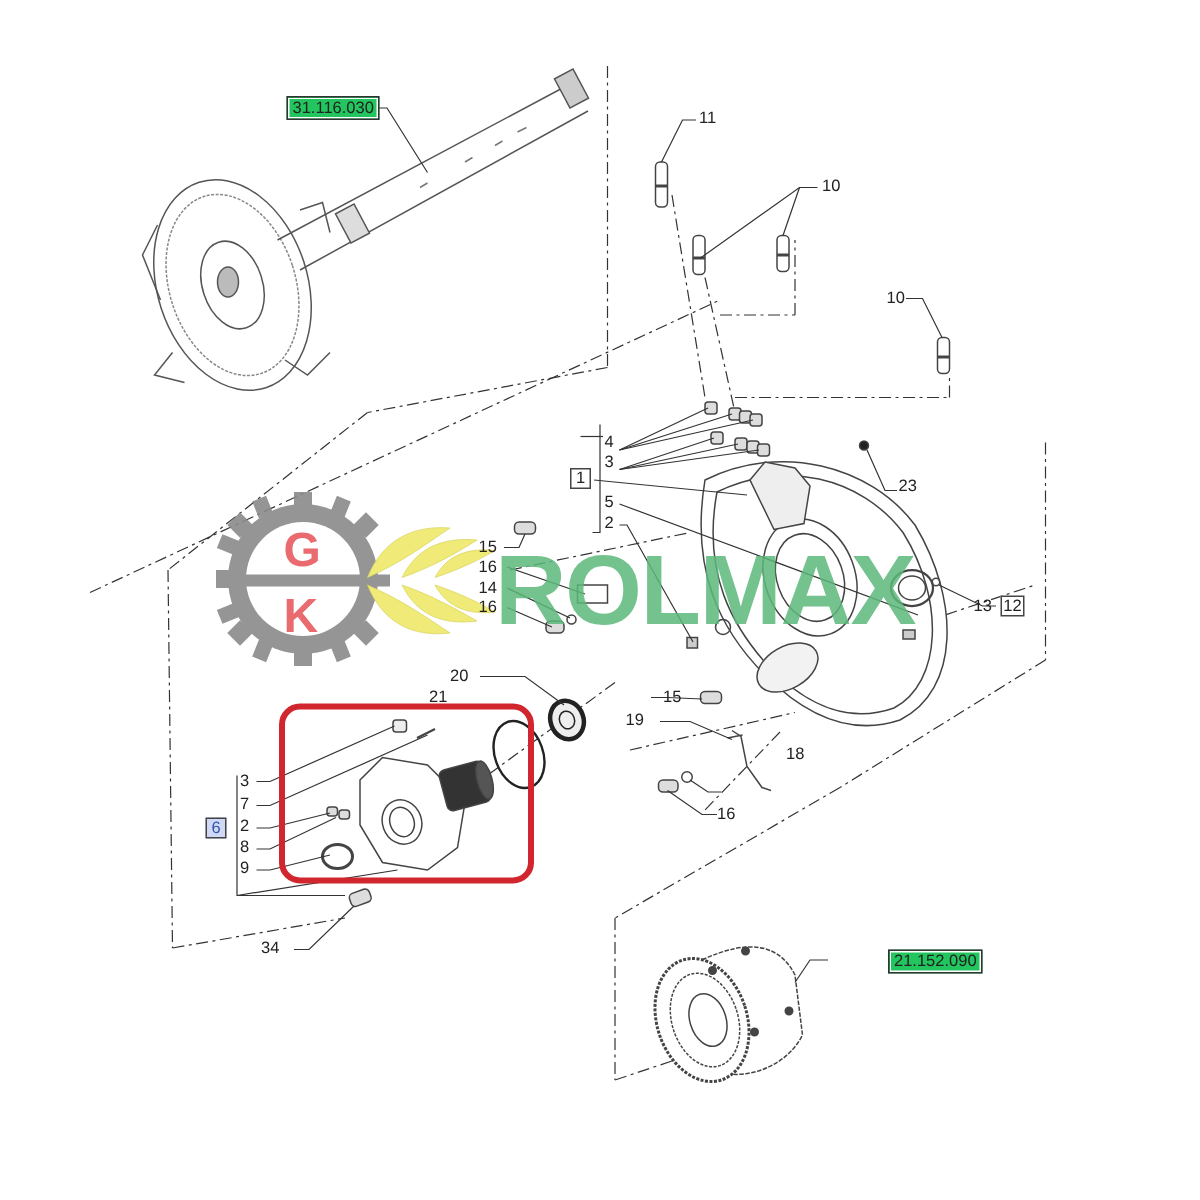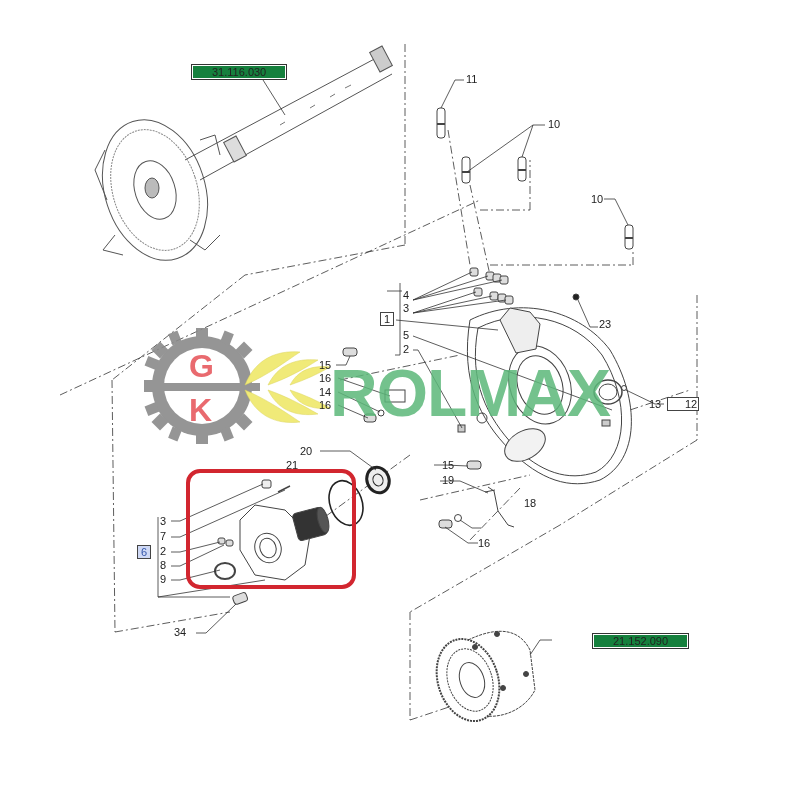--- a/index.html
+++ b/index.html
@@ -1,19 +1,19 @@
 <!DOCTYPE html>
 <html><head>
 <meta charset="utf-8">
 <style>
   html, body { margin:0; padding:0; background:#ffffff; }
   body { width:800px; height:800px; position:relative; overflow:hidden; font-family:"Liberation Sans", sans-serif; }
   #canvas { position:absolute; left:0; top:0; width:800px; height:800px; }
   .callout { position:absolute; font-size:11px; color:#222; line-height:1; font-family:"Liberation Sans", sans-serif; }
-  .ref-box { position:absolute; background:#15803d; border:1px solid #333; font-size:11px; color:#222; padding:1px 20px; line-height:12px; box-shadow: inset 0 0 0 1px #fff; }
+  .ref-box { position:absolute; background:#22c55e; border:1px solid #333; font-size:11px; color:#222; padding:1px 3px; line-height:12px; box-shadow: inset 0 0 0 1px #fff; }
   .group-box { position:absolute; border:1px solid #444; background:#fff; font-size:11px; color:#222; width:12px; height:12px; line-height:12px; text-align:center; }
   .group-box.sel { background:#cfd9f5; color:#3355aa; }
   .wm-text { position:absolute; left:330px; top:355px; font-size:66px; font-weight:bold; color:#5cb87a; opacity:0.85; letter-spacing:-1px; font-family:Liberation Sans, sans-serif; }
   .wm-g, .wm-k { position:absolute; font-size:32px; font-weight:bold; color:#e96a6f; font-family:"Liberation Sans", sans-serif; }
   .highlight { position:absolute; left:186px; top:469px; width:162px; height:112px; border:4px solid #d2262f; border-radius:14px; }
 </style>
 </head>
 <body>
 
 <svg id="canvas" viewBox="0 0 800 800" xmlns="http://www.w3.org/2000/svg">
@@ -214,40 +214,40 @@
 <div class="wm-g" style="left:189px;top:348px;">G</div>
 <div class="wm-k" style="left:189px;top:392px;">K</div>
 <div class="wm-text">ROLMAX</div>
 
 <div class="highlight"></div>
 
 <div class="ref-box" style="left:191px;top:64px;">31.116.030</div>
 <div class="ref-box" style="left:552px;top:633px;margin-left:40px;">21.152.090</div>
 
 <div class="group-box" style="left:380px;top:312px;">1</div>
-<div class="group-box" style="left:667px;top:397px;width:14px;padding-left:16px;">12</div>
+<div class="group-box" style="left:667px;top:397px;width:14px;">12</div>
 <div class="group-box sel" style="left:137px;top:545px;">6</div>
 
 <div class="callout" style="left:466px;top:74px;">11</div>
 <div class="callout" style="left:548px;top:119px;">10</div>
 <div class="callout" style="left:591px;top:194px;">10</div>
 <div class="callout" style="left:403px;top:290px;">4</div>
 <div class="callout" style="left:403px;top:303px;">3</div>
 <div class="callout" style="left:403px;top:330px;">5</div>
 <div class="callout" style="left:403px;top:344px;">2</div>
 <div class="callout" style="left:599px;top:319px;">23</div>
 <div class="callout" style="left:649px;top:399px;">13</div>
 <div class="callout" style="left:319px;top:360px;">15</div>
 <div class="callout" style="left:319px;top:373px;">16</div>
 <div class="callout" style="left:319px;top:387px;">14</div>
 <div class="callout" style="left:319px;top:400px;">16</div>
 <div class="callout" style="left:300px;top:446px;">20</div>
 <div class="callout" style="left:286px;top:460px;">21</div>
 <div class="callout" style="left:442px;top:460px;">15</div>
-<div class="callout" style="left:442px;top:475px;text-align:center;">19</div>
+<div class="callout" style="left:417px;top:475px;text-align:center;">19</div>
 <div class="callout" style="left:480px;top:498px;margin-left:44px;">18</div>
 <div class="callout" style="left:478px;top:538px;">16</div>
 <div class="callout" style="left:160px;top:516px;">3</div>
 <div class="callout" style="left:160px;top:531px;">7</div>
 <div class="callout" style="left:160px;top:546px;">2</div>
 <div class="callout" style="left:160px;top:560px;">8</div>
 <div class="callout" style="left:160px;top:574px;">9</div>
 <div class="callout" style="left:174px;top:627px;">34</div>
 
 </body></html>

